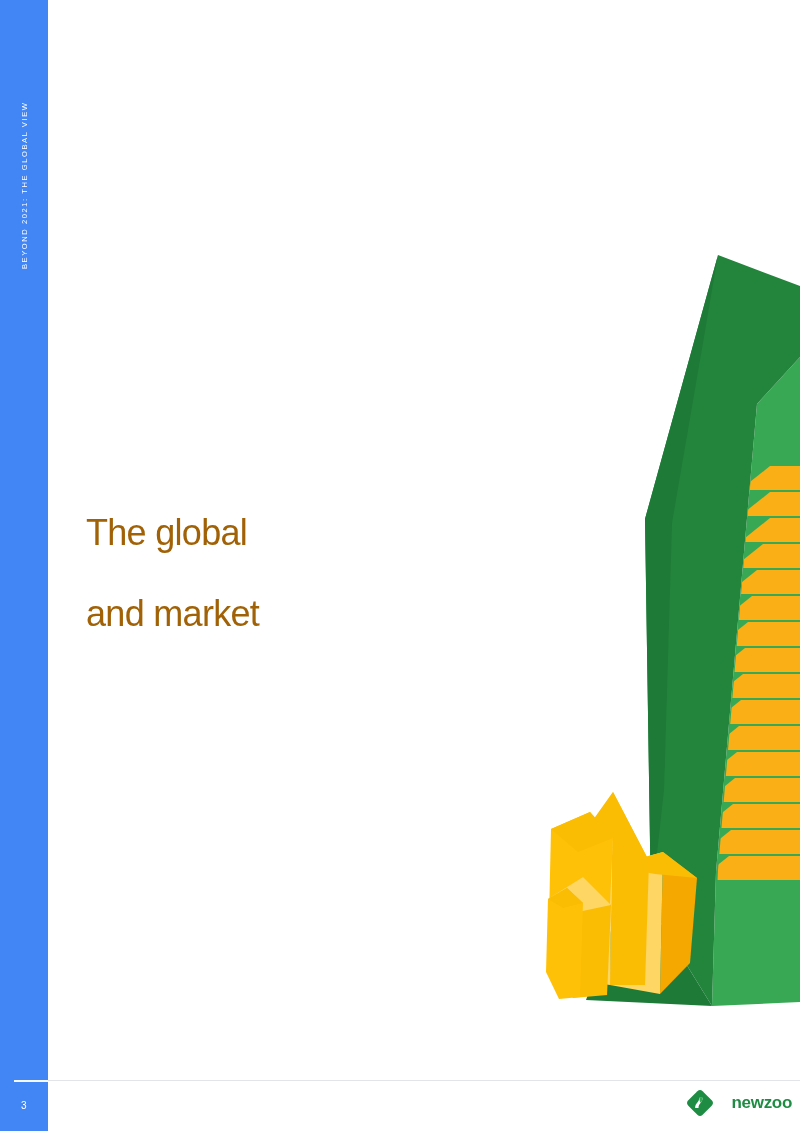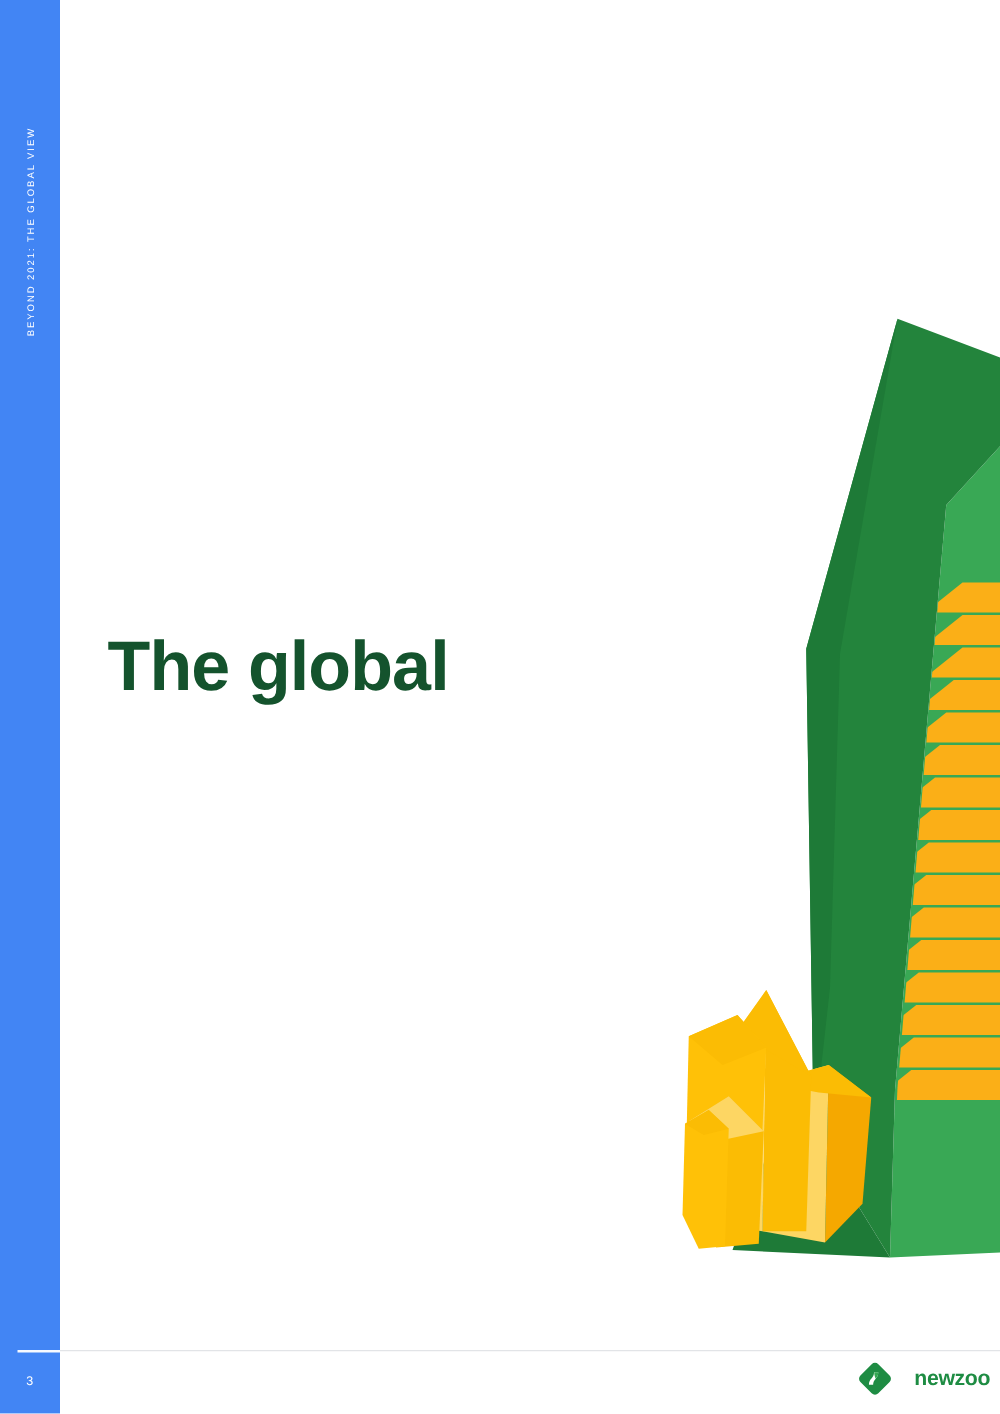--- a/index.html
+++ b/index.html
@@ -77,24 +77,24 @@
   }
 
   
   #title-block {
     position: absolute;
     left: 86px;
     top: 492px;
     width: 540px;
   }
   #title-block .line {
-    color: #14532d;
-    font-size: 56px;
+    color: #a16207;
+    font-size: 36px;
     line-height: 81px;
-    font-weight: 700;
+    font-weight: 400;
     letter-spacing: -0.7px;
     white-space: nowrap;
   }
 
   
   #footer-rule {
     position: absolute;
     left: 48px;
     top: 1080px;
     width: 752px;
@@ -194,20 +194,21 @@
   </svg>
 
   <div id="sidebar">
     <div id="sidebar-label">BEYOND 2021: THE GLOBAL VIEW</div>
     <div id="sidebar-rule"></div>
     <div id="page-number">3</div>
   </div>
 
   <div id="title-block">
     <div class="line">The global</div>
+    <div class="line">and market</div>
   </div>
 
   <div id="footer-rule"></div>
 
   <div id="logo">
     <svg width="30" height="30" viewBox="0 0 40 40" xmlns="http://www.w3.org/2000/svg">
       <rect x="6.5" y="6.5" width="27" height="27" rx="5" ry="5" transform="rotate(45 20 20)" fill="#1E8C43"></rect>
       <path d="M13.5 26.5 C13.5 19.5 19 19.5 19 13.0 L23.5 13.0 C23.5 20.0 18.0 20.0 18.0 26.5 Z" fill="#ffffff"></path>
       <path d="M19.2 13.0 L23.5 13.0 C23.5 16.6 22.2 18.4 20.6 19.8 C20.0 18.0 19.1 16.0 19.2 13.0 Z" fill="#34A853"></path>
     </svg>

